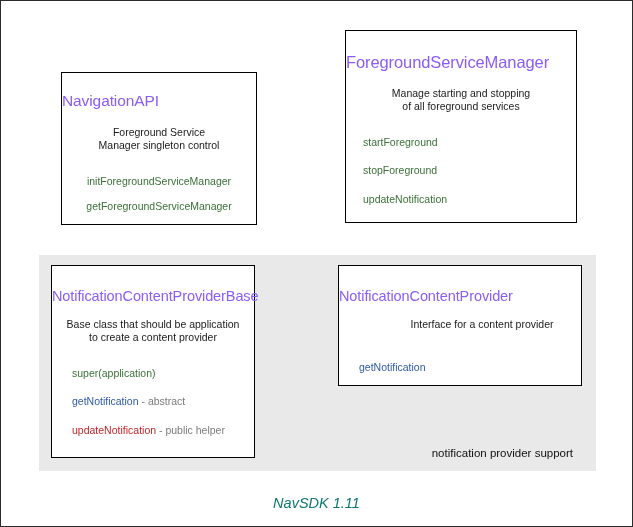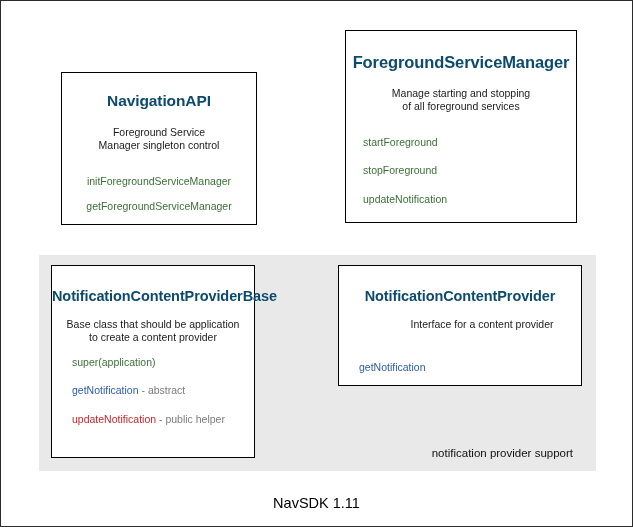--- a/index.html
+++ b/index.html
@@ -25,24 +25,23 @@
     border: 1.4px solid #000000;
     box-sizing: border-box;
     padding: 0;
   }
   .group-panel {
     position: absolute;
     background: #e9e9e9;
     box-sizing: border-box;
   }
   .box-title {
-    text-align: center;
-    color: #0c4a6e;
+    color: #8b5cf6;
     font-size: 15.5px;
-    font-weight: 700;
+    font-weight: 400;
     letter-spacing: -0.1px;
     white-space: nowrap;
   }
   .box-desc {
     text-align: center;
     color: #1a1a1a;
     font-size: 10.5px;
     line-height: 1.28;
     font-weight: 400;
   }
@@ -66,21 +65,22 @@
     position: absolute;
     font-size: 11.5px;
     color: #111111;
     white-space: nowrap;
   }
   .caption {
     position: absolute;
     width: 100%;
     text-align: center;
     font-size: 14.5px;
-    color: #000000;
+    color: #0f766e;
+    font-style: italic;
   }
 
   
   #box-navigation-api {
     left: 60px; top: 71px; width: 196px; height: 153px;
   }
   #box-navigation-api .box-title { margin-top: 19px; }
   #box-navigation-api .box-desc  { margin-top: 16px; }
   #box-navigation-api .member-list { margin-top: 22px; text-align: center; }
   #box-navigation-api .member-item { margin-bottom: 13px; }
@@ -96,21 +96,21 @@
   #panel-notification-support {
     left: 38px; top: 254px; width: 557px; height: 216px;
   }
   #panel-notification-support .panel-label { right: 23px; bottom: 12px; }
 
   #box-notification-content-provider-base {
     left: 50px; top: 264px; width: 204px; height: 193px;
   }
   #box-notification-content-provider-base .box-title { margin-top: 22px; font-size: 14.5px; }
   #box-notification-content-provider-base .box-desc  { margin-top: 14px; }
-  #box-notification-content-provider-base .member-list { margin-top: 11px; padding-left: 20px; }
+  #box-notification-content-provider-base .member-list { margin-top: 22px; padding-left: 20px; }
   #box-notification-content-provider-base .member-item { margin-bottom: 16px; }
 
   #box-notification-content-provider {
     left: 337px; top: 264px; width: 244px; height: 121px;
   }
   #box-notification-content-provider .box-title { margin-top: 22px; font-size: 14.5px; }
   #box-notification-content-provider .box-desc  { margin-top: 14px; padding-left: 44px; }
   #box-notification-content-provider .member-list { margin-top: 30px; padding-left: 20px; }
   #box-notification-content-provider .member-item { margin-bottom: 14px; }
 

